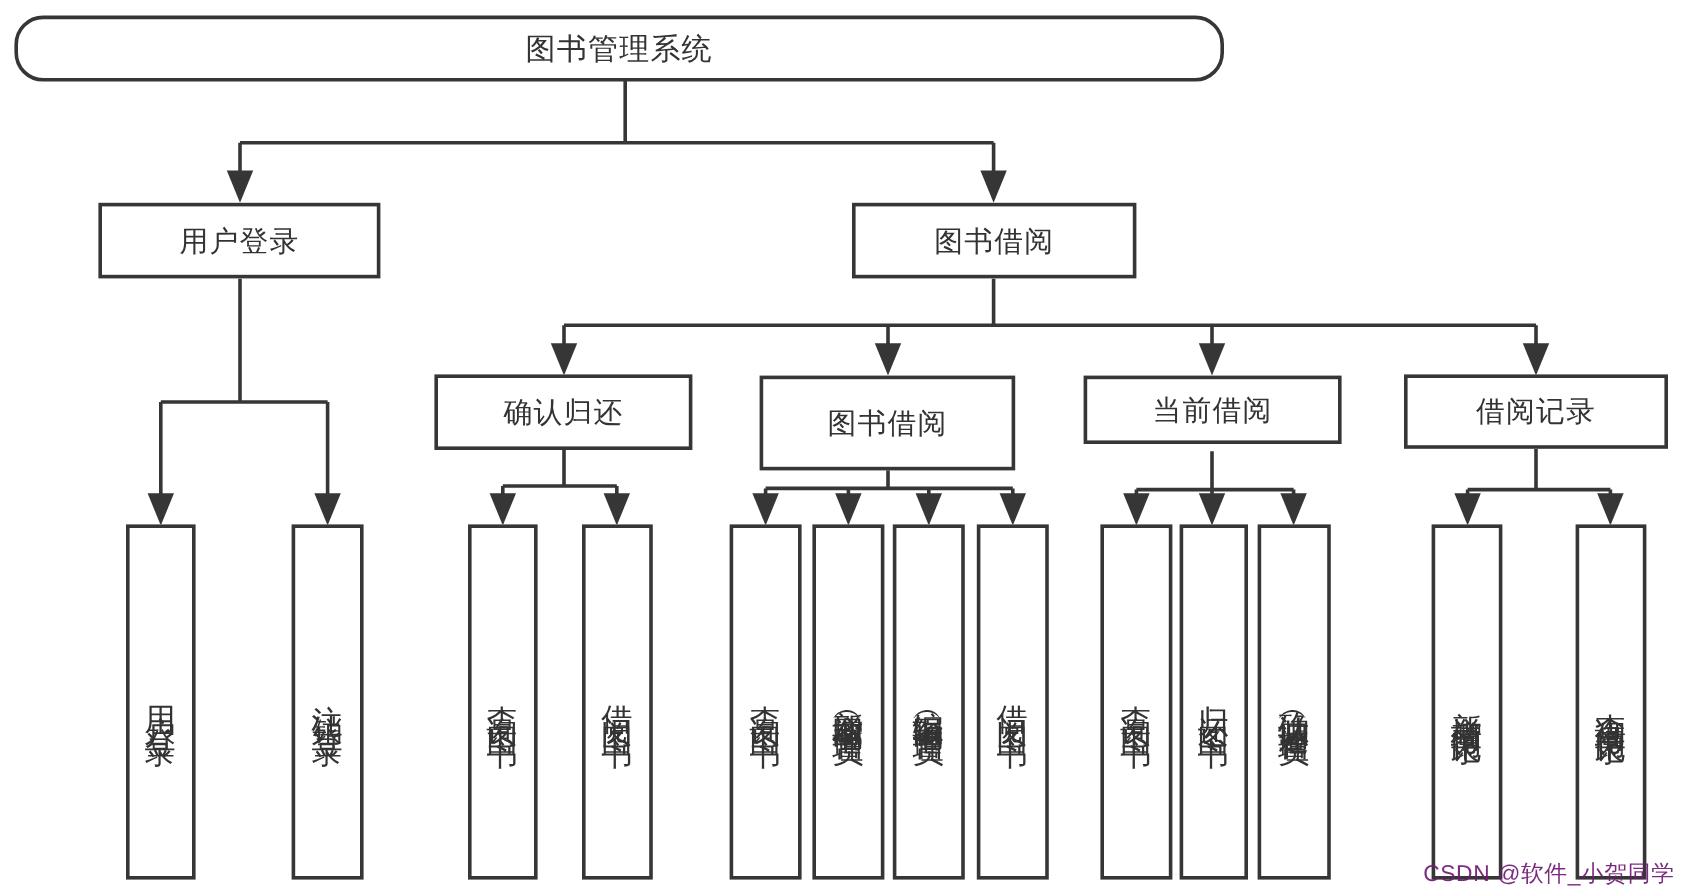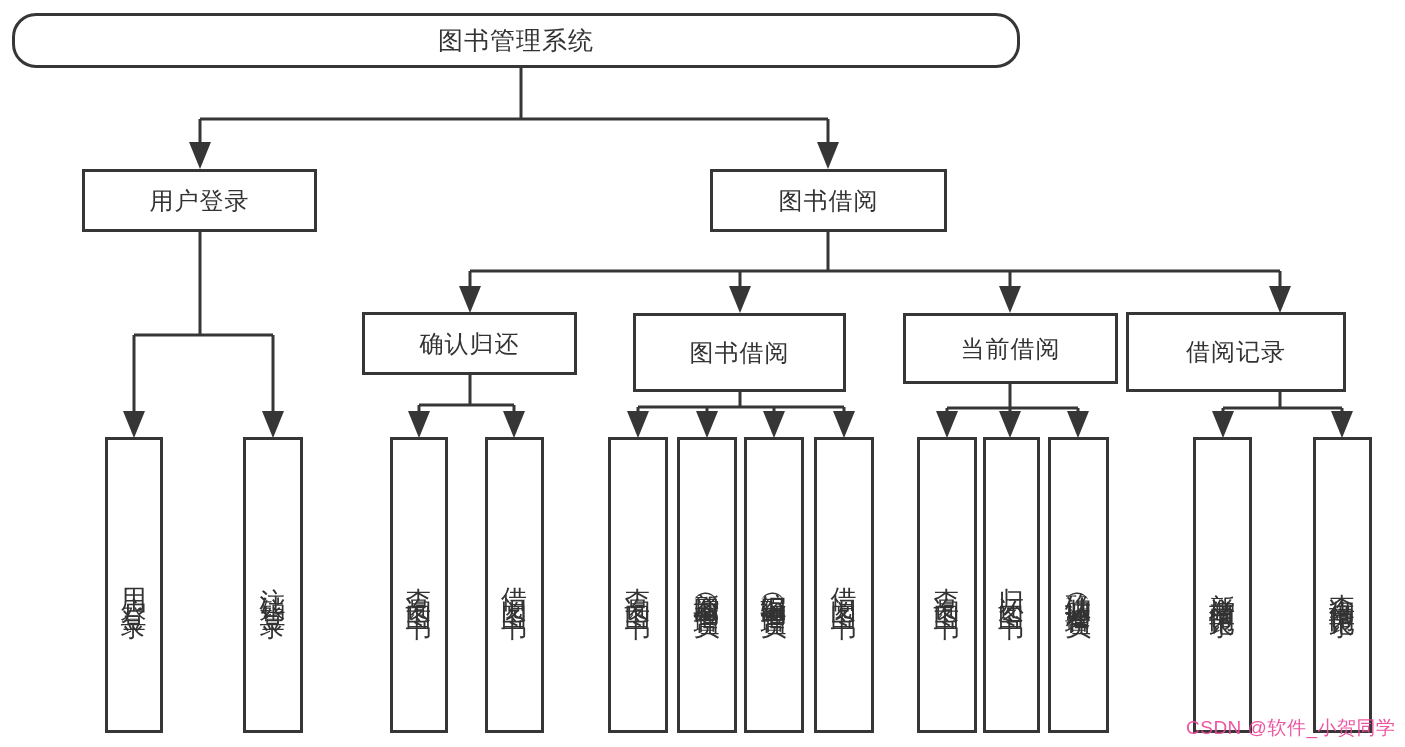--- a/index.html
+++ b/index.html
@@ -40,21 +40,21 @@
   .leaf span{
     writing-mode:vertical-rl;
     font-size:26px;
     line-height:1;
     white-space:nowrap;
   }
   .watermark{
     position:absolute;
     left:1186px;top:715px;
     font-size:19px;
-    color:#ec4899;
+    color:#701a75;
     letter-spacing:0.5px;
     white-space:nowrap;
     z-index:5;
     opacity:0.92;
   }
 </style>
 </head>
 <body>
 
 <div class="canvas">
@@ -102,22 +102,22 @@
     </g>
   </svg>
 
   <div class="box root" style="left:12px;top:13px;width:1008px;height:55px;">图书管理系统</div>
 
   <div class="box" style="left:82px;top:169px;width:235px;height:63px;">用户登录</div>
   <div class="box" style="left:710px;top:169px;width:237px;height:63px;">图书借阅</div>
 
   <div class="box" style="left:362px;top:312px;width:215px;height:63px;">确认归还</div>
   <div class="box" style="left:633px;top:313px;width:213px;height:79px;">图书借阅</div>
-  <div class="box" style="left:903px;top:313px;width:215px;height:71px;">当前借阅</div>
-  <div class="box" style="left:1126px;top:312px;width:220px;height:80px;">借阅记录</div>
+  <div class="box" style="left:903px;top:313px;width:215px;height:57px;">当前借阅</div>
+  <div class="box" style="left:1170px;top:312px;width:220px;height:62px;">借阅记录</div>
 
   <div class="leaf" style="left:105px;top:437px;width:58px;height:296px;">
     <span style="letter-spacing: 9px;">用户登录</span>
   </div>
   <div class="leaf" style="left:243px;top:437px;width:60px;height:296px;">
     <span style="letter-spacing: 9px;">注销登录</span>
   </div>
 
   <div class="leaf" style="left:390px;top:437px;width:58px;height:296px;">
     <span style="letter-spacing: 9px;">查询图书</span>

